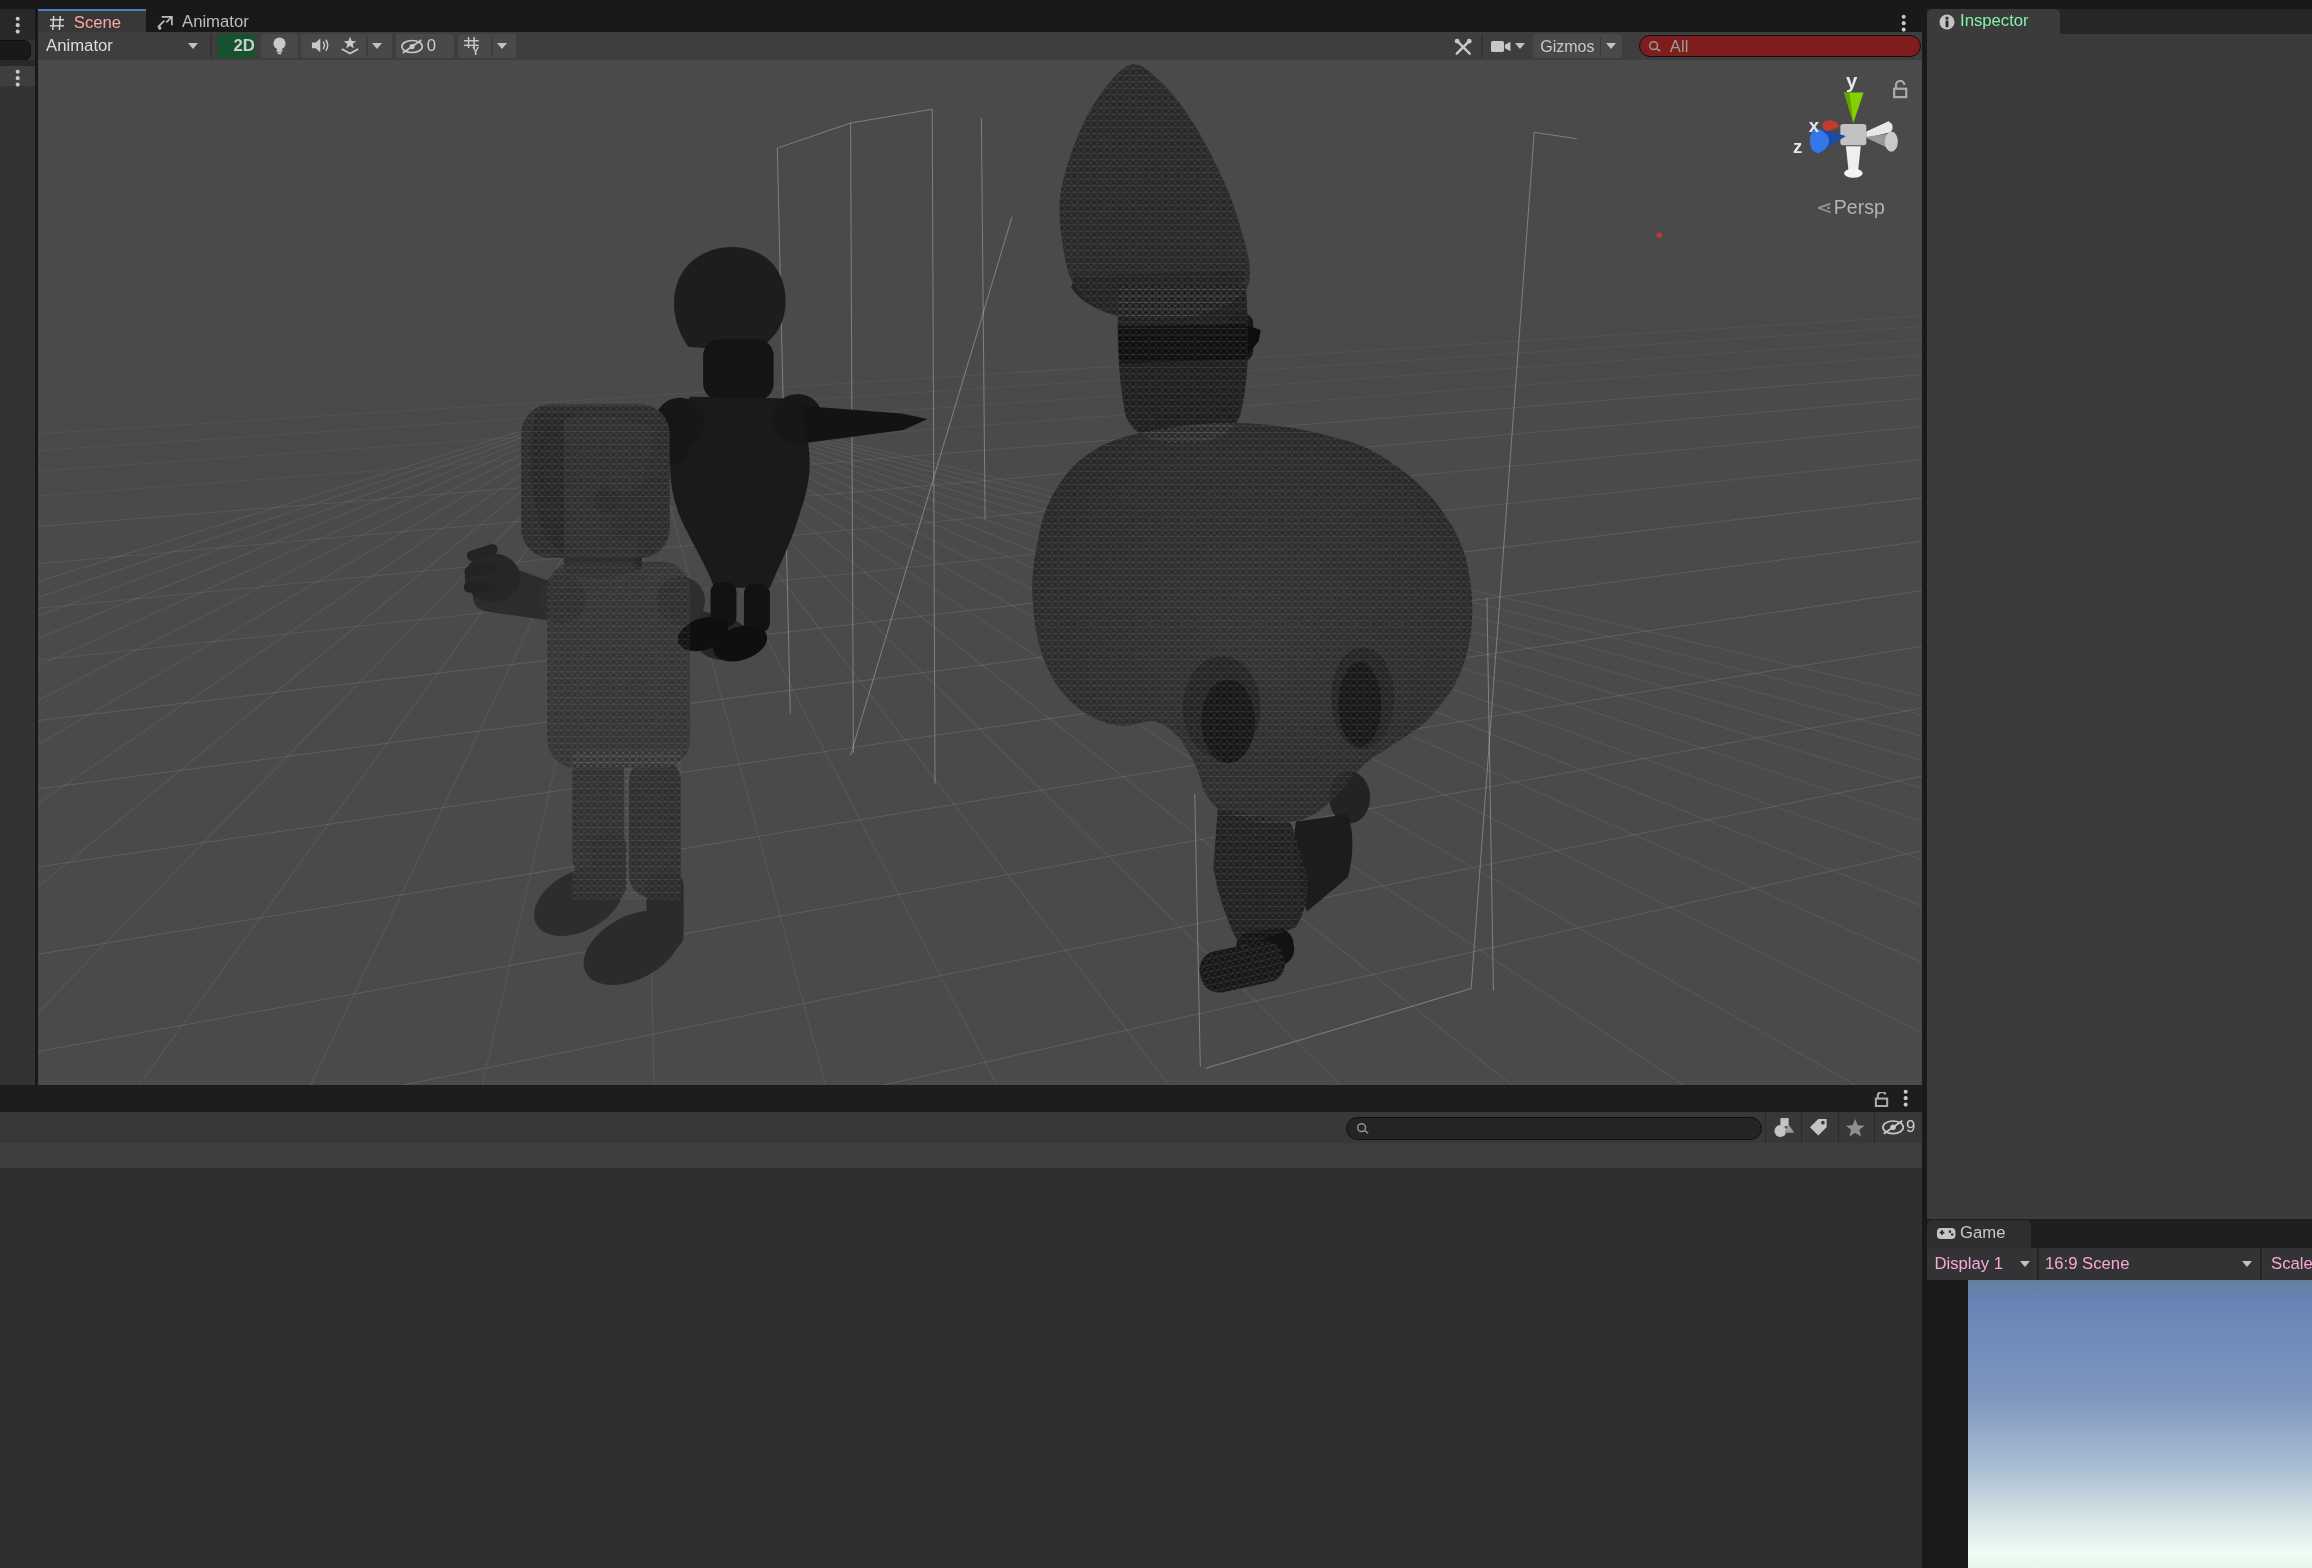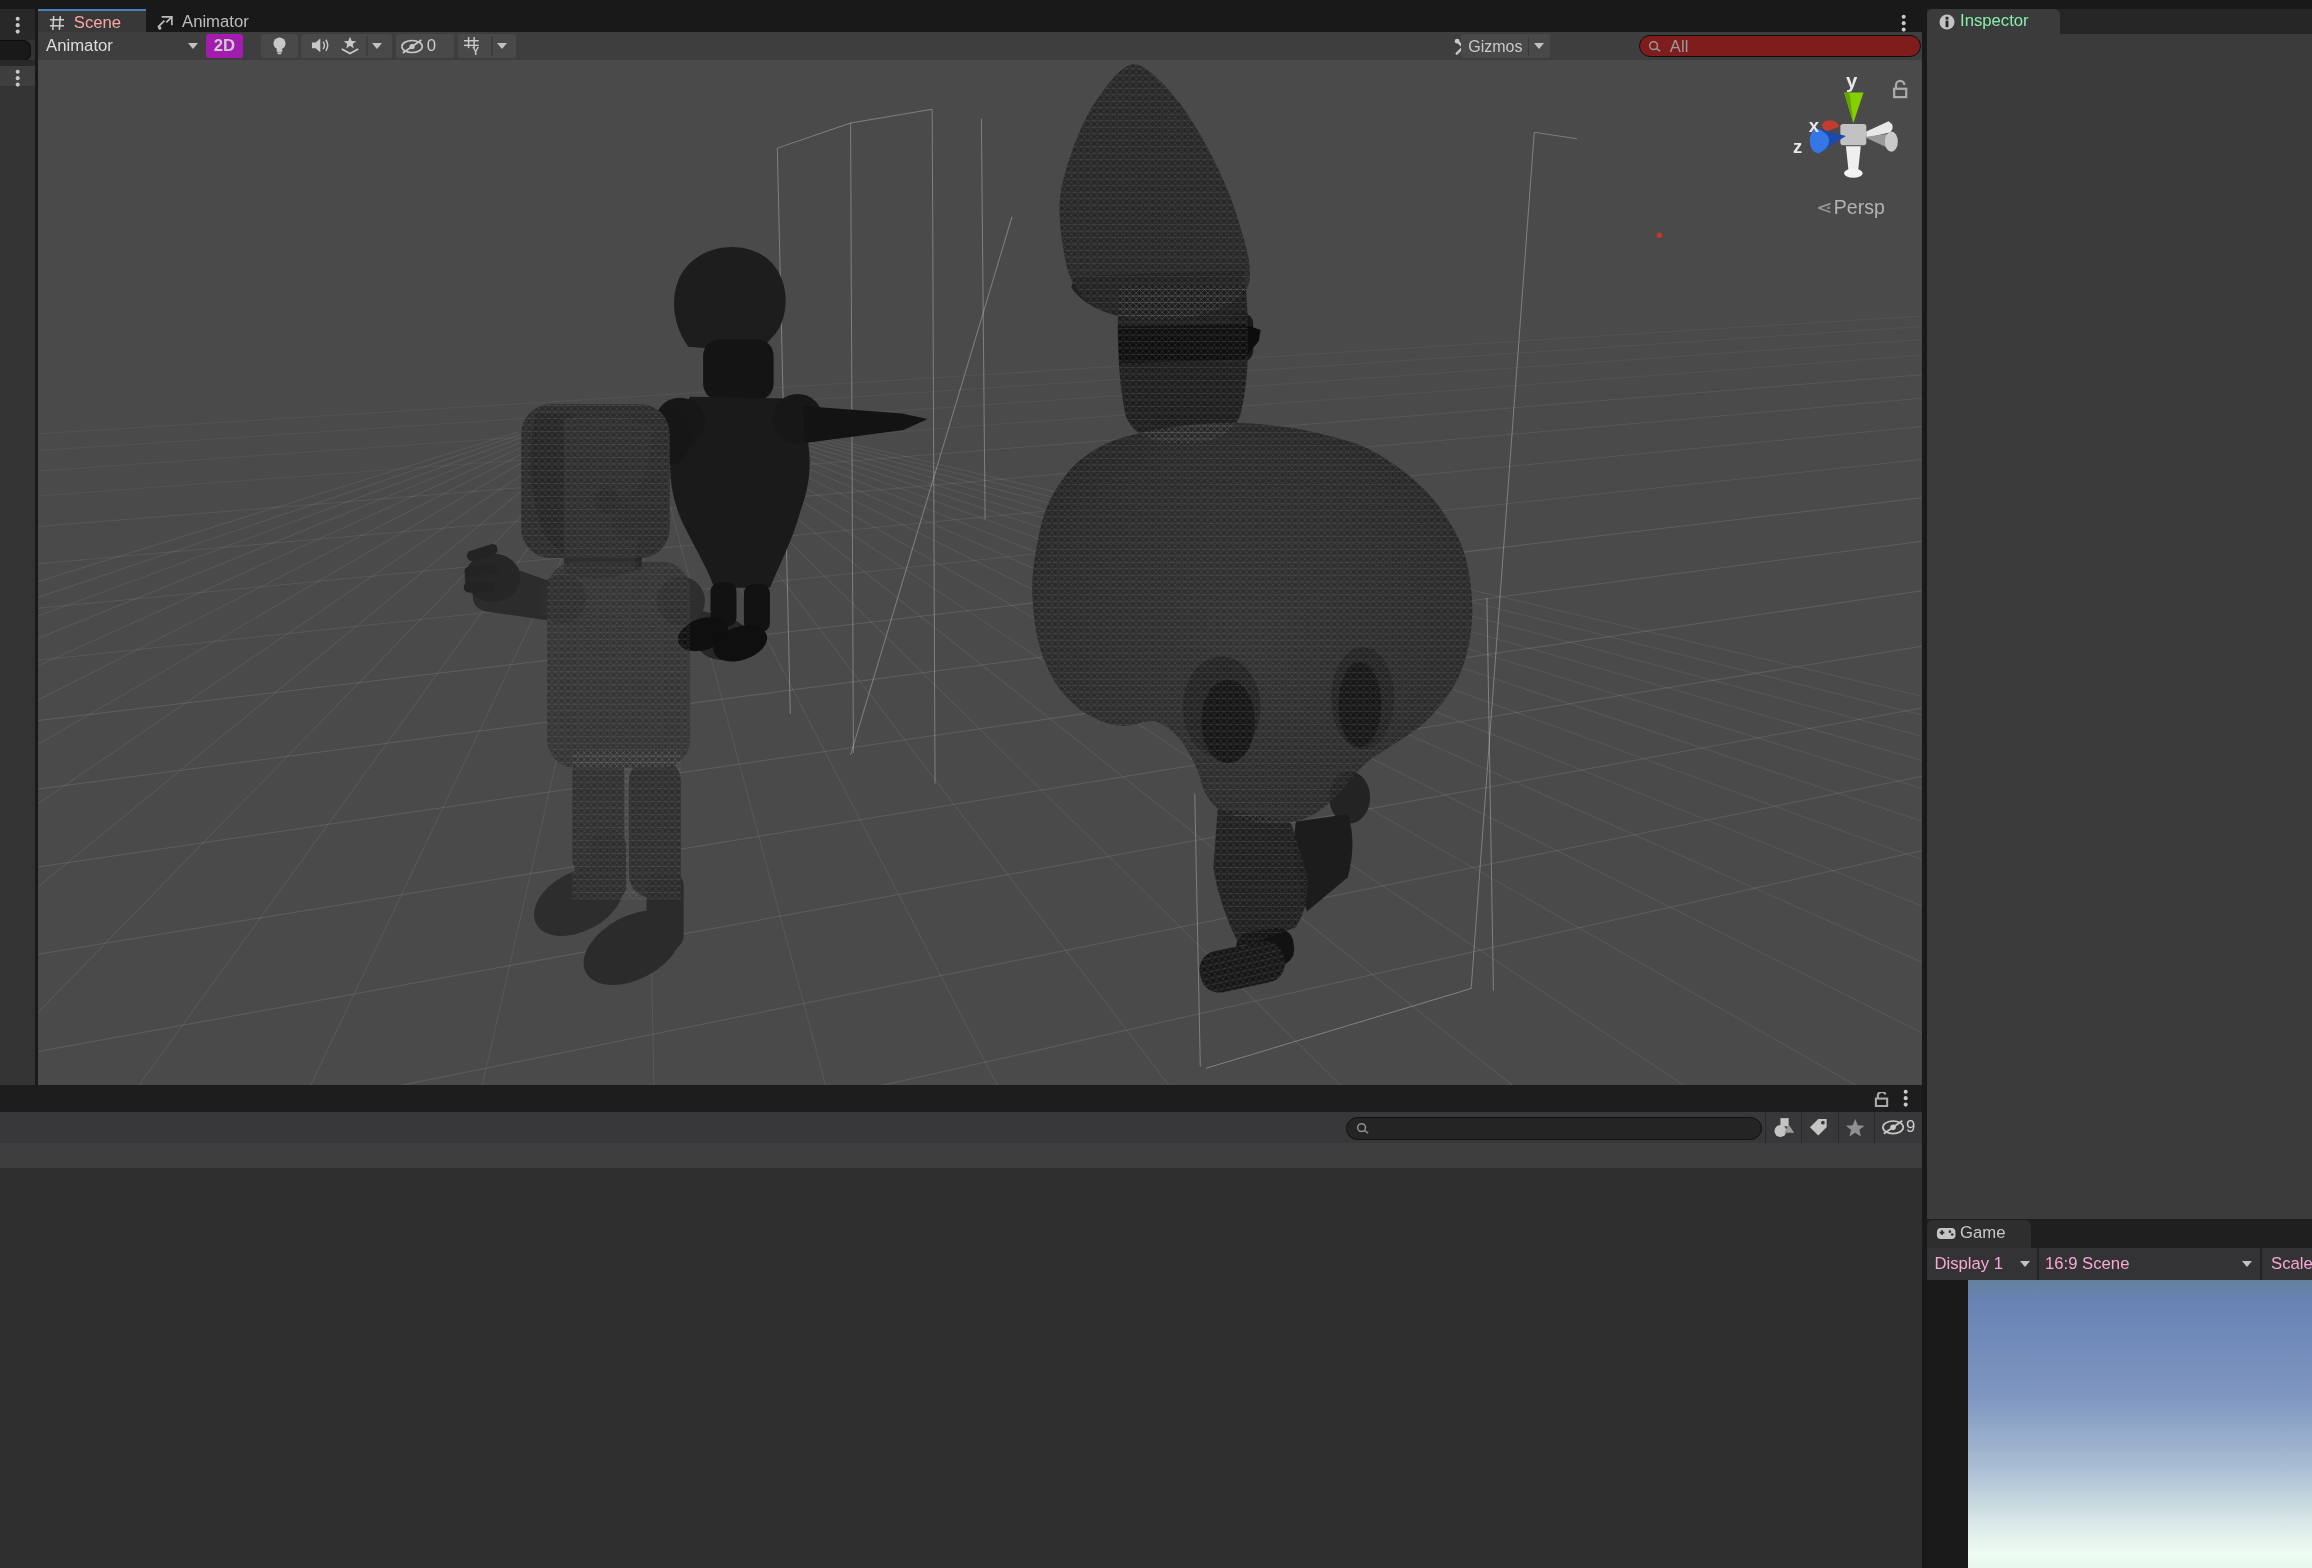--- a/index.html
+++ b/index.html
@@ -46,21 +46,21 @@
   <svg style="position:absolute;left:1865px;top:3.7px" width="7.4" height="24" viewBox="0 0 8 26">
       <circle cx="4" cy="4" r="2.2" fill="#c8c8c8"></circle>
       <circle cx="4" cy="11" r="2.2" fill="#c8c8c8"></circle>
       <circle cx="4" cy="18" r="2.2" fill="#c8c8c8"></circle>
     </svg>
 
   <div class="abs" style="left:2.8px;top:23px;width:1884px;height:28px;background:#3e3e3e">
     <span class="abs txt" style="left:8.3px;top:3.7px;color:#dddddd">Animator</span>
     <span class="caret abs" style="left:150px;top:11px"></span>
     <div class="abs" style="left:172px;top:1.9px;width:1.9px;height:24px;background:#333333"></div>
-    <div class="abs" style="left:168px;top:1.9px;width:37px;height:24px;background:#a21caf;border-radius:2.8px;text-align:center"><span class="txt" style="color:#cccccc;font-weight:bold;line-height:24px">2D</span></div>
+    <div class="abs" style="left:180px;top:1.9px;width:37px;height:24px;background:#14532d;border-radius:2.8px;text-align:right"><span class="txt" style="color:#cccccc;font-weight:bold;line-height:24px">2D</span></div>
     <div class="abs" style="left:223px;top:1.9px;width:37px;height:24px;background:#494949;border-radius:2.8px"></div>
     <svg class="abs" style="left:234px;top:4.6px" width="15" height="18.6" viewBox="0 0 16 20">
         <circle cx="8" cy="7" r="6.5" fill="#c8c8c8"></circle>
         <rect x="5" y="13" width="6" height="3" fill="#c8c8c8"></rect>
         <rect x="6" y="16.5" width="4" height="2" fill="#c8c8c8"></rect>
       </svg>
     <div class="abs" style="left:263px;top:1.9px;width:37px;height:24px;background:#494949;border-radius:2.8px"></div>
     <svg class="abs" style="left:273px;top:4.6px" width="18.6" height="16.7" viewBox="0 0 20 18">
         <path d="M1,6 L5,6 L10,1.5 L10,16.5 L5,12 L1,12 Z" fill="#c8c8c8"></path>
         <path d="M13,5 q3,4 0,8 M16,3 q4,6 0,12" stroke="#c8c8c8" stroke-width="1.6" fill="none"></path>
@@ -99,21 +99,21 @@
         </g>
         <circle cx="4.5" cy="4.5" r="2.6" fill="#c8c8c8"></circle>
         <circle cx="17.5" cy="4.5" r="2.6" fill="#c8c8c8"></circle>
       </svg>
     <div class="abs" style="left:1443px;top:1.9px;width:1.9px;height:24px;background:#333333"></div>
     <svg class="abs" style="left:1453px;top:7.4px" width="20.4" height="13" viewBox="0 0 22 14">
         <rect x="0" y="1" width="14" height="12" rx="2" fill="#c8c8c8"></rect>
         <path d="M15,5 L21,2 L21,12 L15,9 Z" fill="#c8c8c8"></path>
       </svg>
     <span class="caret abs" style="left:1477px;top:11px"></span>
-    <div class="abs" style="left:1423px;top:1.9px;width:89px;height:24px;background:#494949;border-radius:2.8px">
+    <div class="abs" style="left:1495px;top:1.9px;width:89px;height:24px;background:#494949;border-radius:2.8px">
       <span class="abs" style="left:7.4px;top:3.7px;color:#c9c9c9;font-size:16px">Gizmos</span>
       <div class="abs" style="left:67px;top:2.8px;width:1.4px;height:18.6px;background:#3a3a3a"></div>
       <span class="caret abs" style="left:73px;top:9.3px"></span>
     </div>
     <div class="abs" style="left:1601px;top:2.8px;width:282px;height:22px;background:#7f1d1d;border:1.4px solid #0f0f0f;border-radius:11px">
       <svg class="abs" style="left:8.3px;top:3.7px" width="14" height="14" viewBox="0 0 15 15">
           <circle cx="6" cy="6" r="4.2" stroke="#999999" stroke-width="1.6" fill="none"></circle>
           <line x1="9.2" y1="9.2" x2="13" y2="12" stroke="#999999" stroke-width="1.6"></line>
         </svg>
       <span class="abs txt" style="left:30px;top:0.9px;color:#9b9b9b">All</span>

